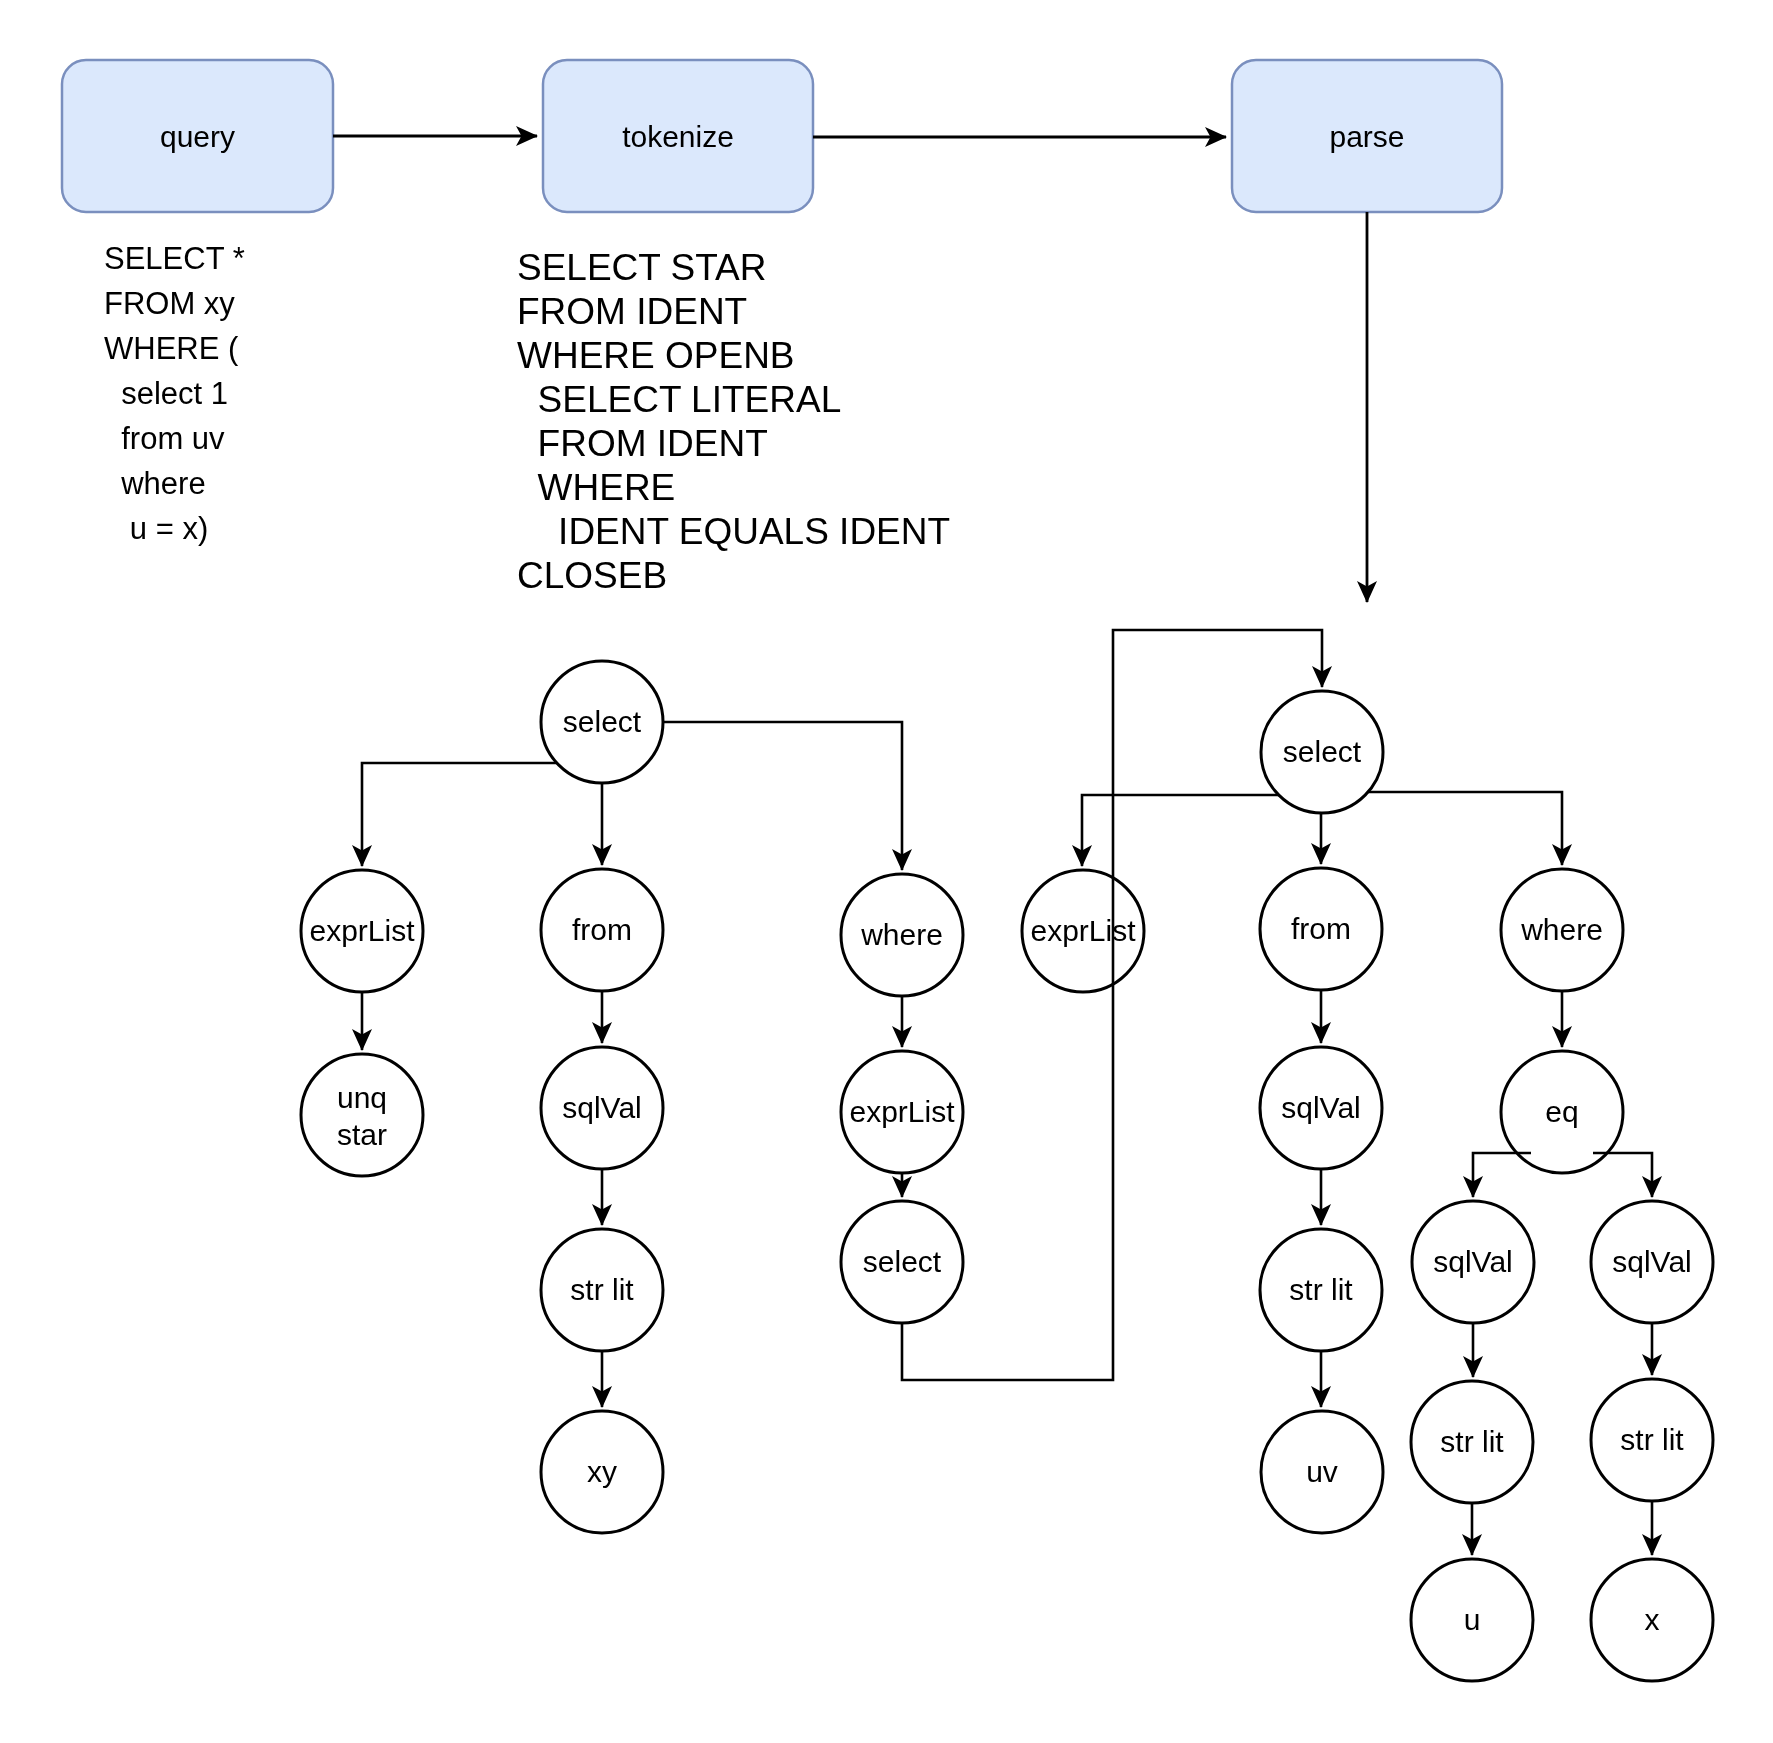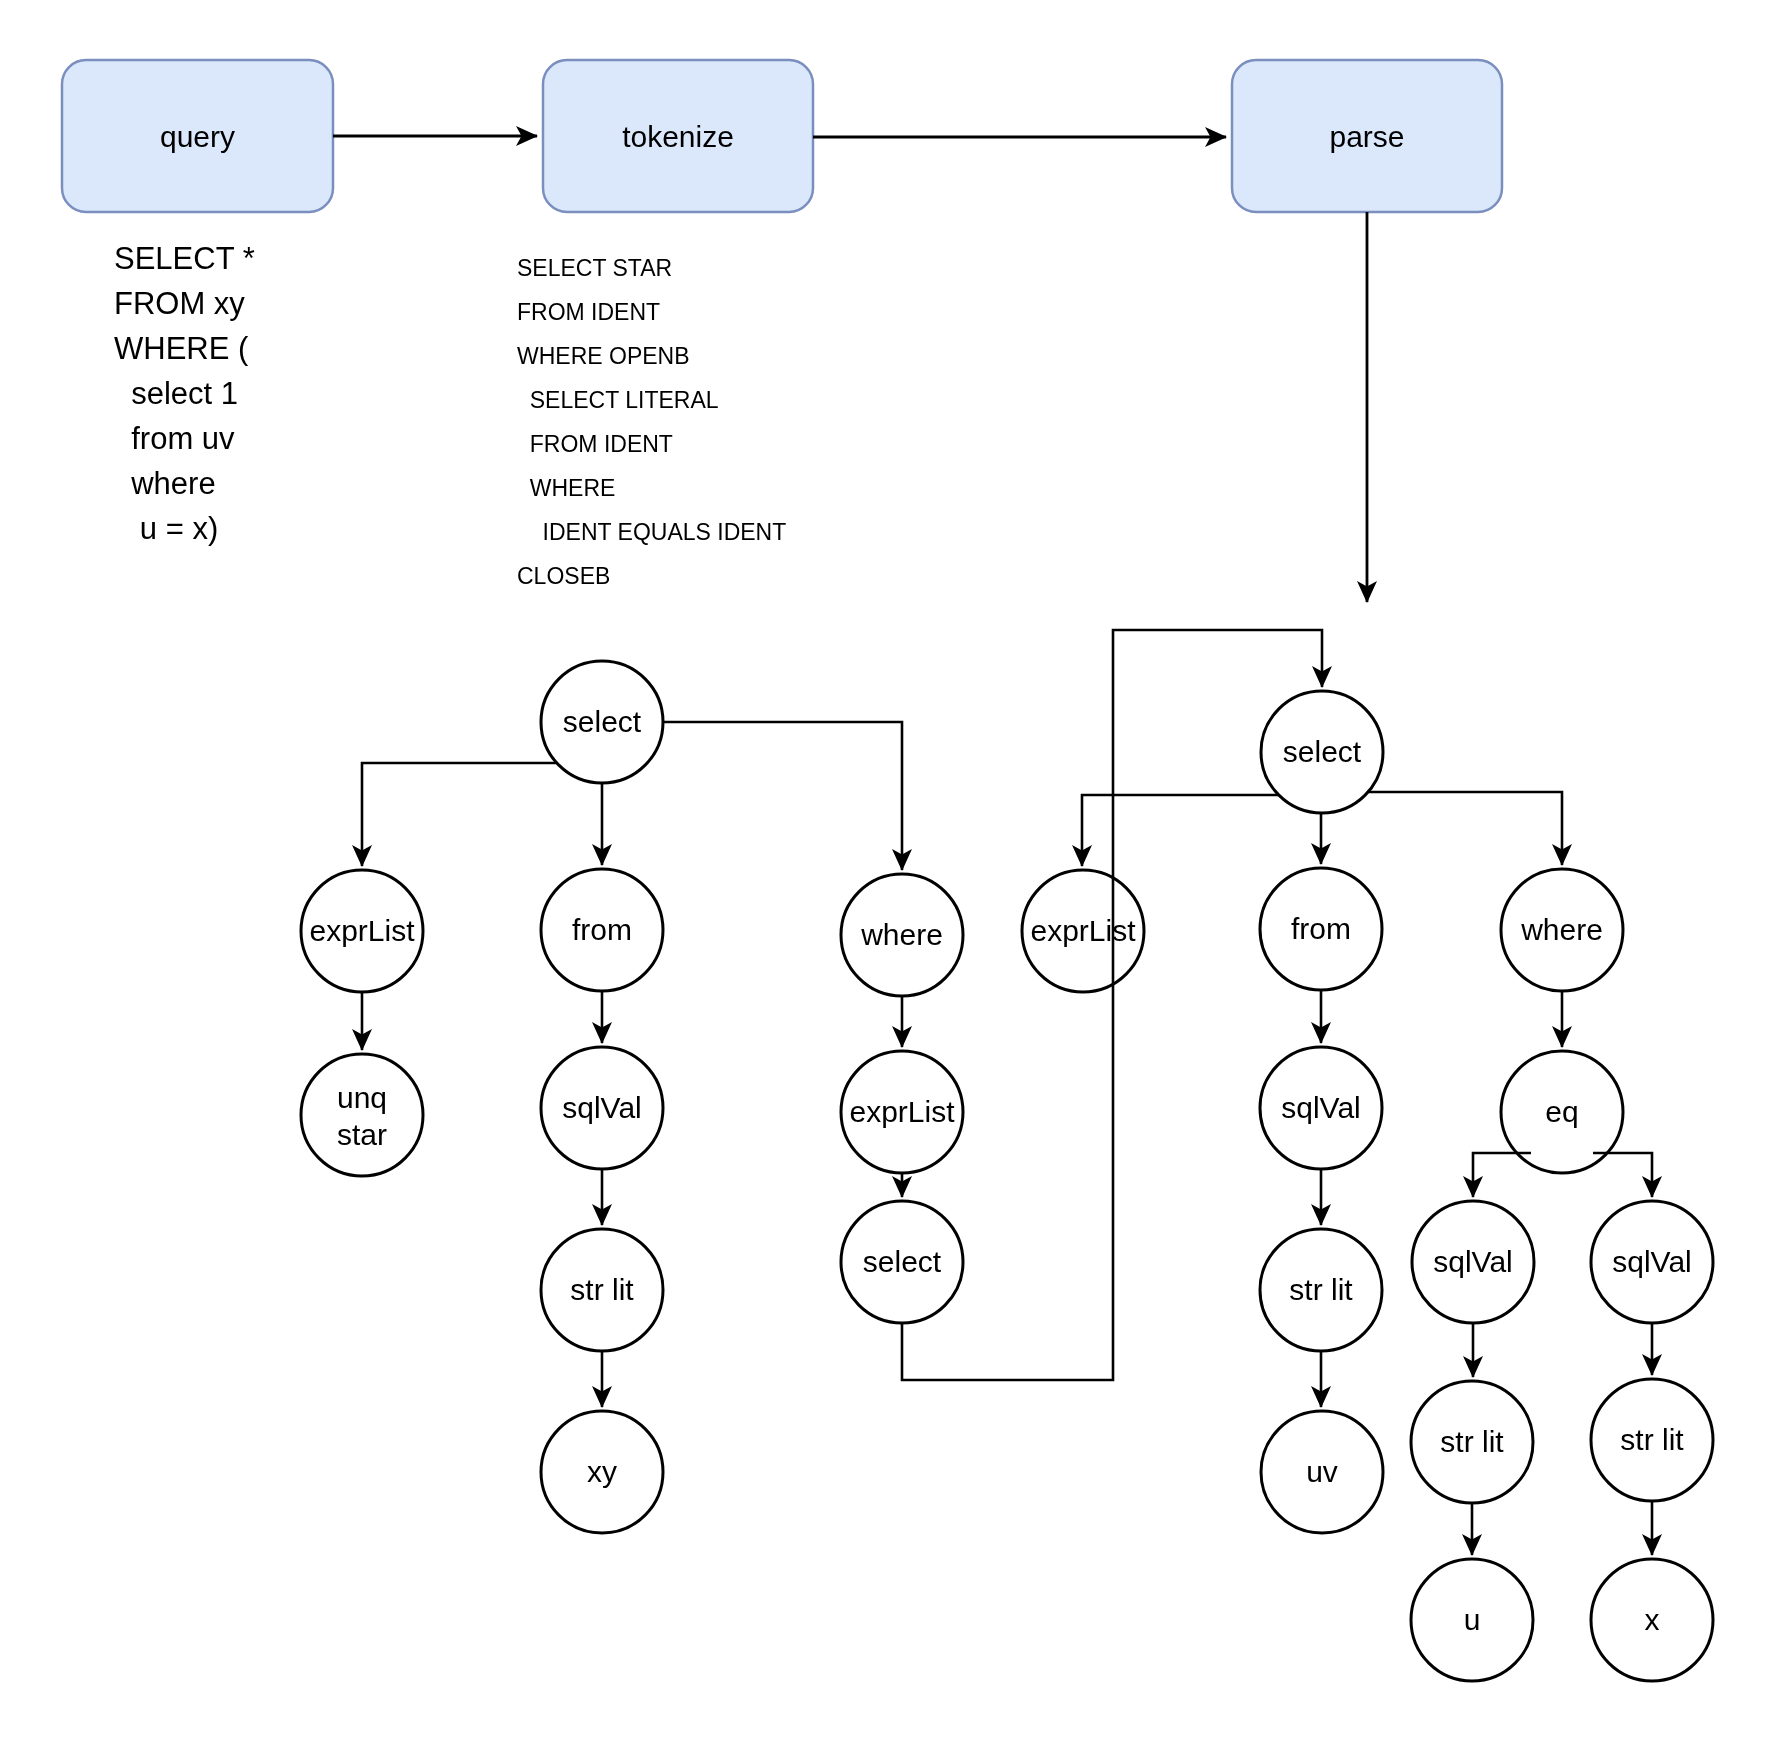--- a/index.html
+++ b/index.html
@@ -170,28 +170,28 @@
         <text x="678" y="147" text-anchor="middle" font-size="30">tokenize</text>
       </g>
       <g>
         <rect x="1232" y="60" width="270" height="152" rx="24" ry="24" fill="#dbe8fc" stroke="#7a8fbe" stroke-width="2.5"></rect>
         <text x="1367" y="147" text-anchor="middle" font-size="30">parse</text>
       </g>
       <polyline points="333,136 537,136" fill="none" stroke="#000000" stroke-width="2.8" marker-end="url(#arrow)"></polyline>
       <polyline points="813,137 1226,137" fill="none" stroke="#000000" stroke-width="2.8" marker-end="url(#arrow)"></polyline>
       <polyline points="1367,212 1367,602" fill="none" stroke="#000000" stroke-width="2.8" marker-end="url(#arrow)"></polyline>
     </svg>
-  <pre class="code-block" id="code-query" style="left: 114px; top: 236px; font-size: 31px; line-height: 45px;">SELECT *
+  <pre class="code-block" id="code-query" style="left: 104px; top: 236px; font-size: 31px; line-height: 45px;">SELECT *
 FROM xy
 WHERE (
   select 1
   from uv
   where
    u = x)</pre>
-  <pre class="code-block" id="code-tokens" style="left: 517px; top: 246px; font-size: 23px; line-height: 44px;">SELECT STAR
+  <pre class="code-block" id="code-tokens" style="left: 517px; top: 246px; font-size: 37px; line-height: 44px;">SELECT STAR
 FROM IDENT
 WHERE OPENB
   SELECT LITERAL
   FROM IDENT
   WHERE
     IDENT EQUALS IDENT
 CLOSEB</pre>
 </div>
 
 </body></html>

